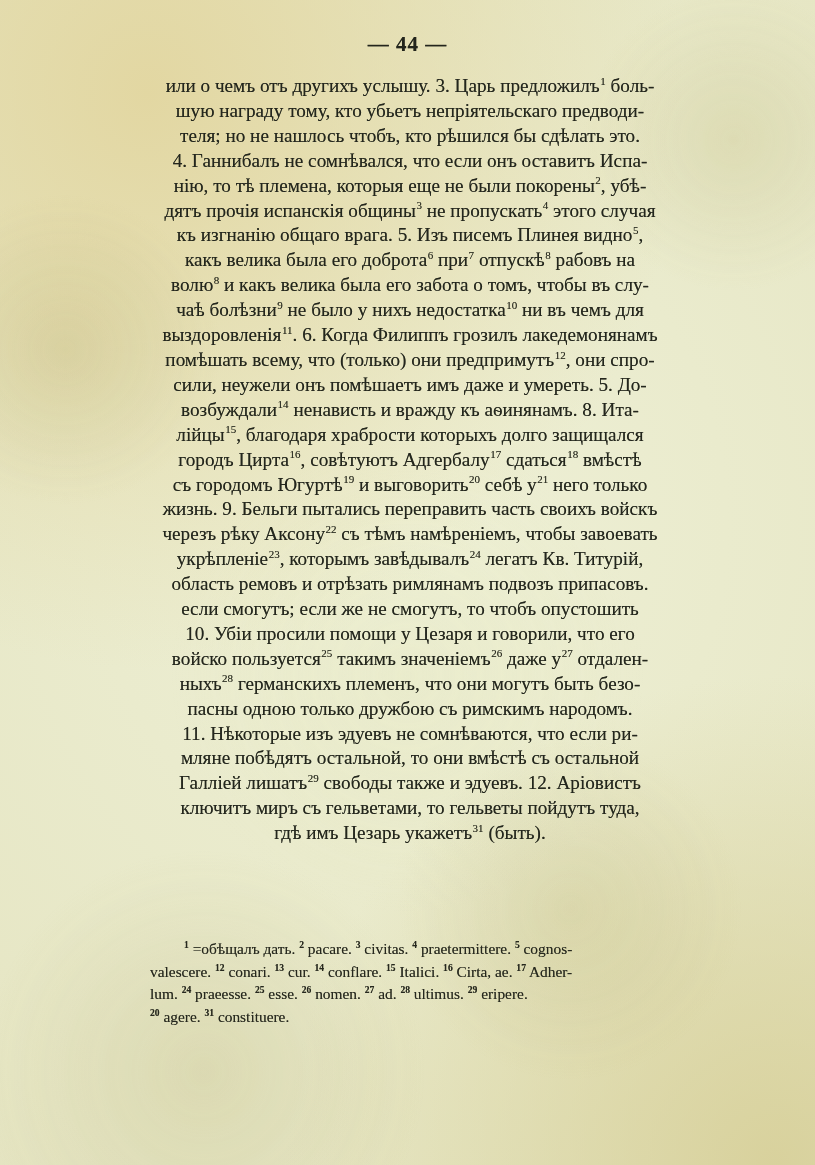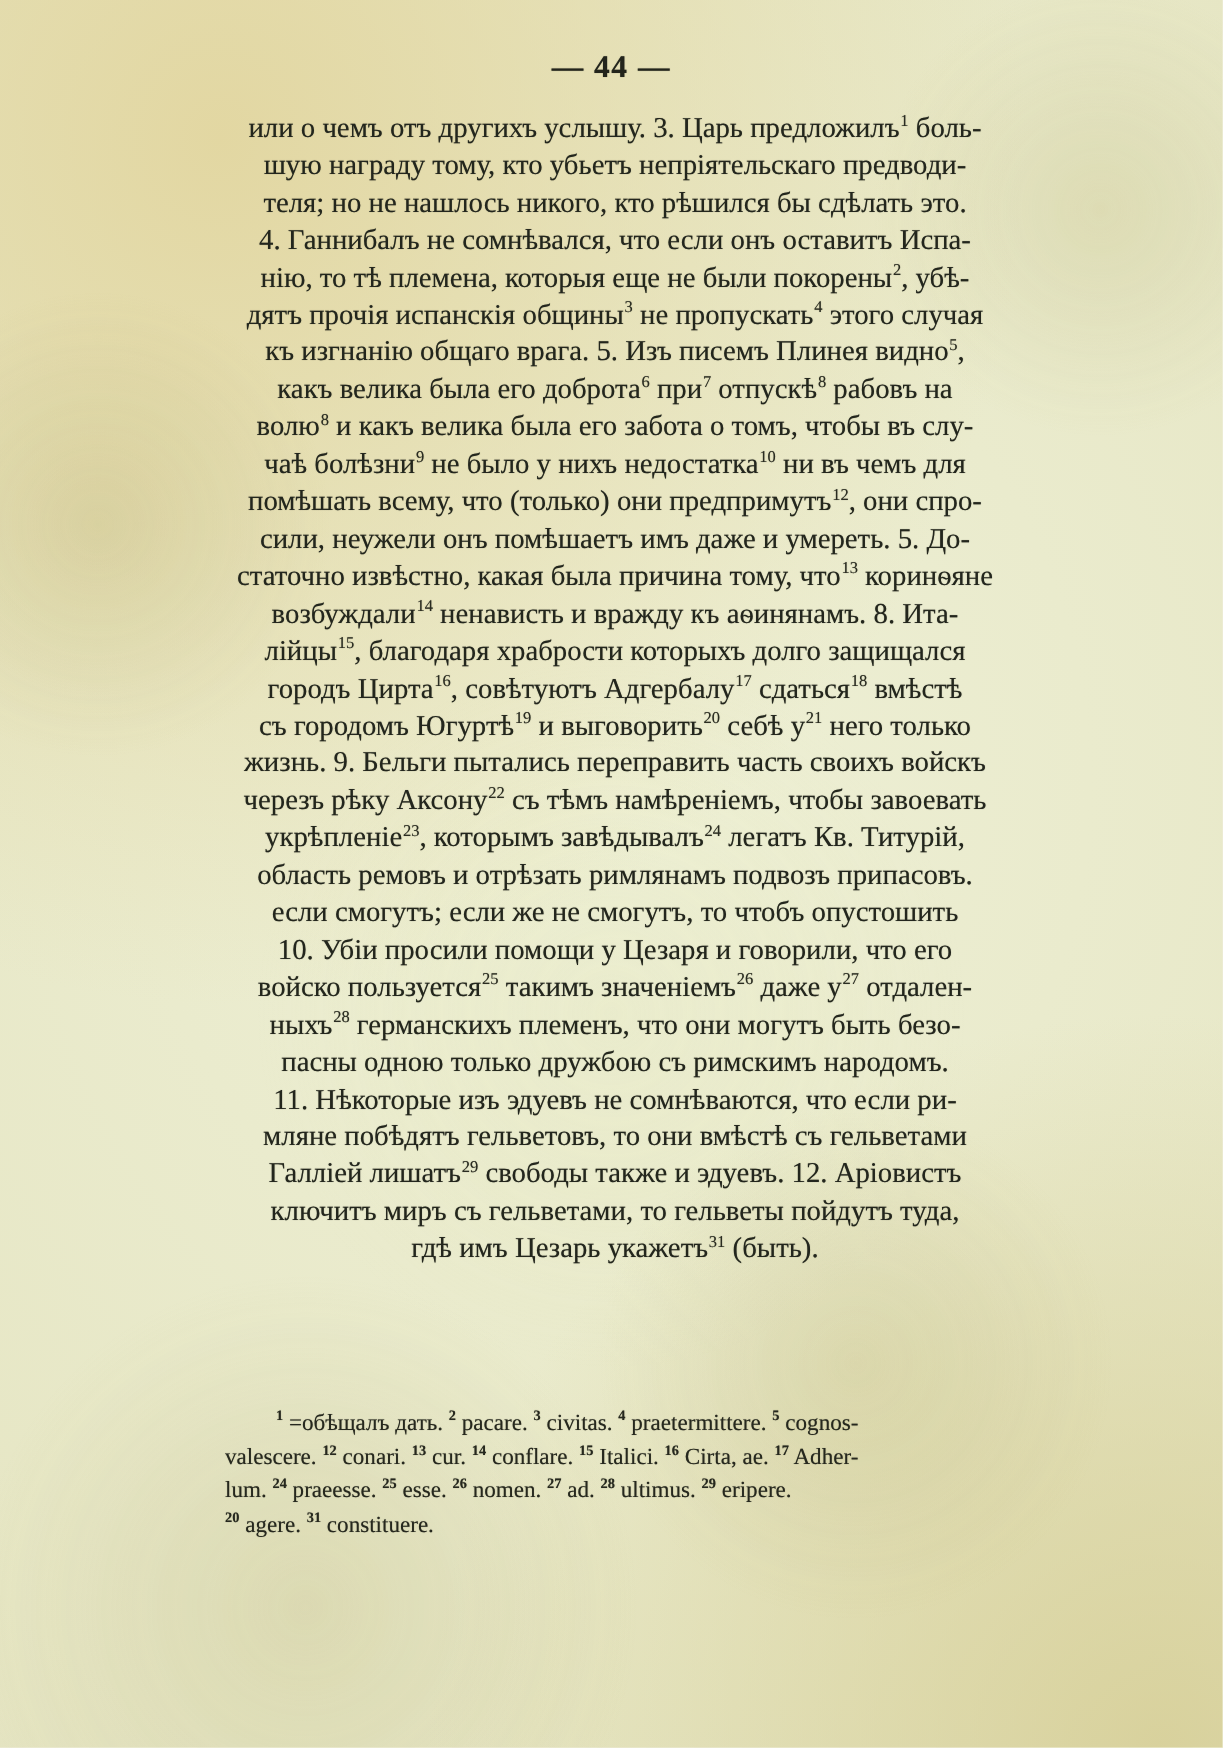--- a/index.html
+++ b/index.html
@@ -119,46 +119,46 @@
 <div id="page">
   <div id="grain"></div>
 
   <div id="content">
 
     <div class="folio">— 44 —</div>
 
     <div class="body-block">
         <div class="body-line">или о чемъ отъ другихъ услышу. 3. Царь предложилъ<sup>1</sup> боль-</div>
         <div class="body-line">шую награду тому, кто убьетъ непріятельскаго предводи-</div>
-        <div class="body-line">теля; но не нашлось никого, кто рѣшился бы сдѣлать это.</div>
+        <div class="body-line">теля; но не нашлось чтобъ, кто рѣшился бы сдѣлать это.</div>
         <div class="body-line">4. Ганнибалъ не сомнѣвался, что если онъ оставитъ Испа-</div>
         <div class="body-line">нію, то тѣ племена, которыя еще не были покорены<sup>2</sup>, убѣ-</div>
         <div class="body-line">дятъ прочія испанскія общины<sup>3</sup> не пропускать<sup>4</sup> этого случая</div>
         <div class="body-line">къ изгнанію общаго врага.  5. Изъ писемъ Плинея видно<sup>5</sup>,</div>
         <div class="body-line">какъ велика была его доброта<sup>6</sup> при<sup>7</sup> отпускѣ<sup>8</sup> рабовъ на</div>
         <div class="body-line">волю<sup>8</sup> и какъ велика была его забота о томъ, чтобы въ слу-</div>
         <div class="body-line">чаѣ болѣзни<sup>9</sup> не было у нихъ недостатка<sup>10</sup> ни въ чемъ для</div>
+        <div class="body-line">выздоровленія<sup>11</sup>. 6. Когда Филиппъ грозилъ лакедемонянамъ</div>
         <div class="body-line">помѣшать всему, что (только) они предпримутъ<sup>12</sup>, они спро-</div>
         <div class="body-line">сили, неужели онъ помѣшаетъ имъ даже и умереть.  5. До-</div>
-        <div class="body-line">статочно извѣстно, какая была причина тому, что<sup>13</sup> коринѳяне</div>
         <div class="body-line">возбуждали<sup>14</sup> ненависть и вражду къ аѳинянамъ.  8. Ита-</div>
         <div class="body-line">лійцы<sup>15</sup>, благодаря храбрости которыхъ долго защищался</div>
         <div class="body-line">городъ Цирта<sup>16</sup>, совѣтуютъ Адгербалу<sup>17</sup> сдаться<sup>18</sup> вмѣстѣ</div>
         <div class="body-line">съ городомъ Югуртѣ<sup>19</sup> и выговорить<sup>20</sup> себѣ у<sup>21</sup> него только</div>
         <div class="body-line">жизнь. 9. Бельги пытались переправить часть своихъ войскъ</div>
         <div class="body-line">черезъ рѣку Аксону<sup>22</sup> съ тѣмъ намѣреніемъ, чтобы завоевать</div>
         <div class="body-line">укрѣпленіе<sup>23</sup>, которымъ завѣдывалъ<sup>24</sup> легатъ Кв. Титурій,</div>
         <div class="body-line">область ремовъ и отрѣзать римлянамъ подвозъ припасовъ.</div>
         <div class="body-line">если смогутъ; если же не смогутъ, то чтобъ опустошить</div>
         <div class="body-line">10. Убіи просили помощи у Цезаря и говорили, что его</div>
         <div class="body-line">войско пользуется<sup>25</sup> такимъ значеніемъ<sup>26</sup> даже у<sup>27</sup> отдален-</div>
         <div class="body-line">ныхъ<sup>28</sup> германскихъ племенъ, что они могутъ быть безо-</div>
         <div class="body-line">пасны одною только дружбою съ римскимъ народомъ.</div>
         <div class="body-line">11. Нѣкоторые изъ эдуевъ не сомнѣваются, что если ри-</div>
-        <div class="body-line">мляне побѣдятъ гельветовъ, то они вмѣстѣ съ гельветами</div>
+        <div class="body-line">мляне побѣдятъ остальной, то они вмѣстѣ съ остальной</div>
         <div class="body-line">Галліей лишатъ<sup>29</sup> свободы также и эдуевъ.   12. Аріовистъ</div>
         <div class="body-line">ключитъ миръ съ гельветами, то гельветы пойдутъ туда,</div>
         <div class="body-line">гдѣ имъ Цезарь укажетъ<sup>31</sup> (быть).</div>
       </div>
 
     <div class="notes-block">
         <div class="note-line"><span class="note-indent"></span><sup>1</sup> =обѣщалъ дать. <sup>2</sup> pacare. <sup>3</sup> civitas. <sup>4</sup> praetermittere. <sup>5</sup> cognos-</div>
         <div class="note-line">valescere. <sup>12</sup> conari. <sup>13</sup> cur. <sup>14</sup> conflare. <sup>15</sup> Italici. <sup>16</sup> Cirta, ae. <sup>17</sup> Adher-</div>
         <div class="note-line">lum. <sup>24</sup> praeesse. <sup>25</sup> esse. <sup>26</sup> nomen. <sup>27</sup> ad. <sup>28</sup> ultimus. <sup>29</sup> eripere.</div>
         <div class="note-line"><sup>20</sup> agere. <sup>31</sup> constituere.</div>

